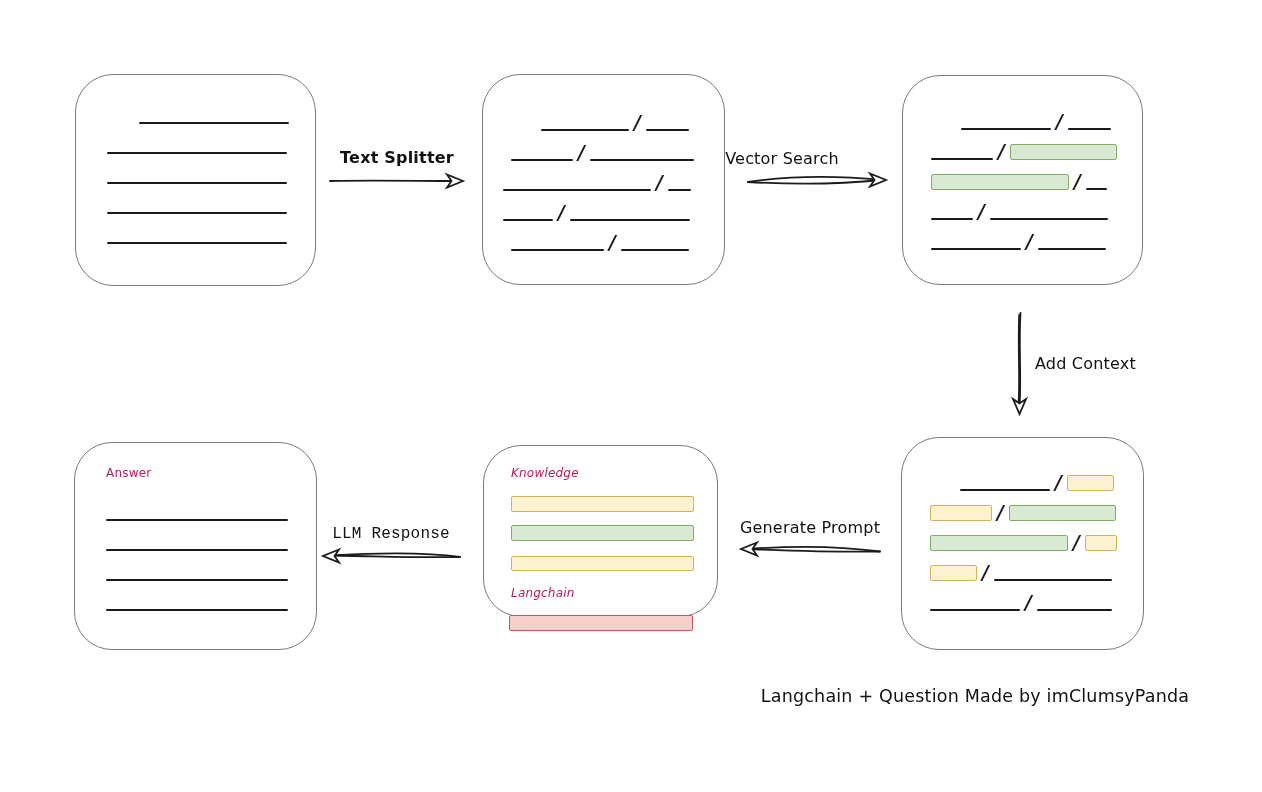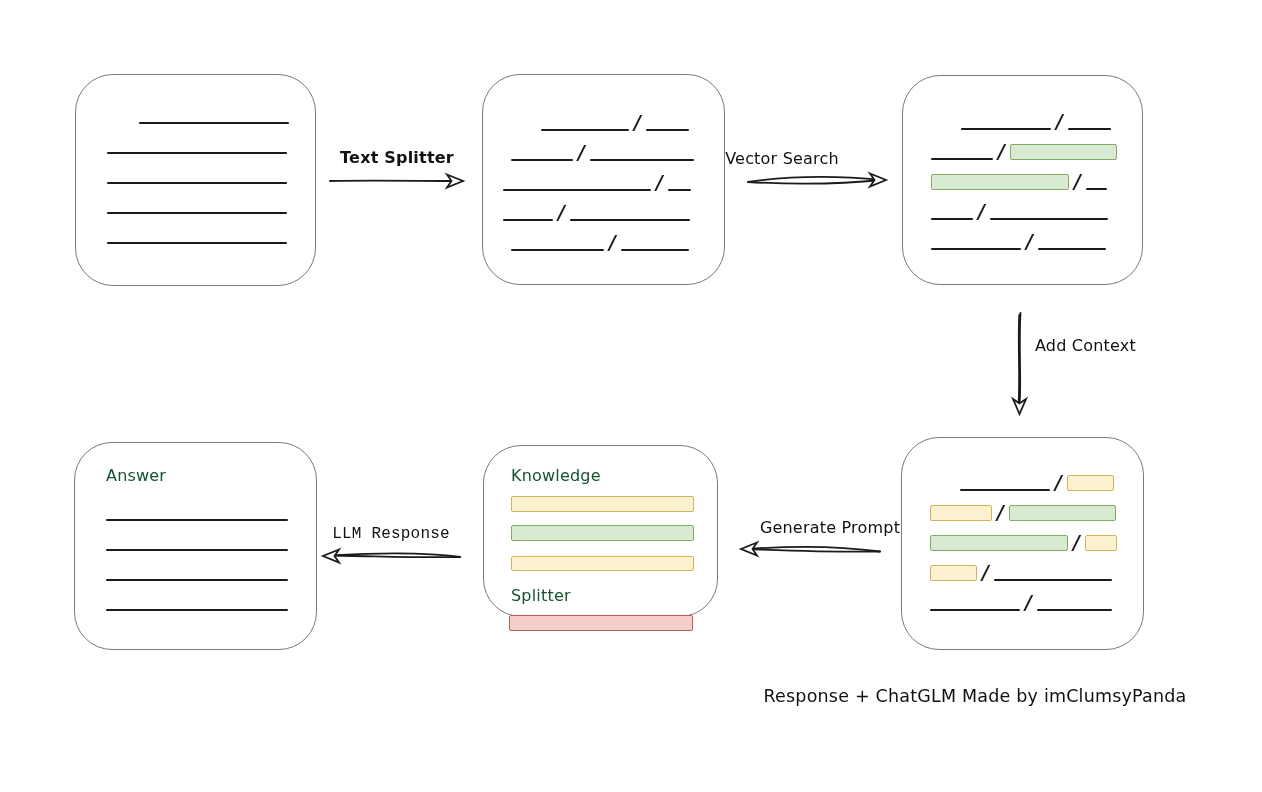--- a/index.html
+++ b/index.html
@@ -30,21 +30,21 @@
   .chip.yellow{background:var(--yellow-fill); border:1.5px solid var(--yellow-border);}
   .bar{position:absolute; height:16px; border-radius:2px; box-sizing:border-box;}
   .bar.yellow{background:var(--yellow-fill); border:1.5px solid var(--yellow-border);}
   .bar.green{background:var(--green-fill); border:1.5px solid var(--green-border);}
   .bar.red{background:var(--red-fill); border:1.5px solid var(--red-border);}
   .arrow-label{
     position:absolute; font-size:16px; white-space:nowrap; color:#111;
     letter-spacing:.2px;
   }
   .centered{transform:translateX(-50%);}
-  .node-title{position:absolute; font-size:16px; color:#14532d; letter-spacing:.2px;}
+  .node-title{position:absolute; font-size:12px; color:#be185d; letter-spacing:.2px;}
   #arrow-layer{position:absolute; left:0; top:0; pointer-events:none;}
   #caption{
     position:absolute; left:975px; top:686px; transform:translateX(-50%);
     font-size:17.5px; white-space:nowrap; color:#111; letter-spacing:.2px;
   }
 </style>
 </head>
 <body>
 
 <div id="stage">
@@ -71,22 +71,22 @@
     </g>
     <g>
       <path d="M460 557 C422 551.5 372 553 329 555.5"></path>
       <path d="M329 555.5 C372 556 422 558 460 557"></path>
       <path d="M339 549.5 L323 556 L339 562.5 L334.5 556 Z" fill="#ffffff"></path>
     </g>
   </svg>
 
   <div class="arrow-label centered" style="left:397px; top:148px;font-weight:bold;">Text Splitter</div>
   <div class="arrow-label centered" style="left:782px; top:149px;">Vector Search</div>
-  <div class="arrow-label" style="left:1035px; top:336px;">Add Context</div>
-  <div class="arrow-label centered" style="left:810px; top:518px;margin-left:20px;">Generate Prompt</div>
+  <div class="arrow-label" style="left:1035px; top:354px;">Add Context</div>
+  <div class="arrow-label centered" style="left:810px; top:518px;">Generate Prompt</div>
   <div class="arrow-label centered" style="left:391px; top:525px;font-family:Liberation Mono, monospace;">LLM Response</div>
 
   <div class="node" style="left:75px; top:74px; width:241px; height:212px; padding-top:19px;">
     <div class="row">
         <span class="hline" style="margin-left:63px; width:150px;"></span>
       </div>
     <div class="row">
         <span class="hline" style="margin-left:31px; width:180px;"></span>
       </div>
     <div class="row">
@@ -177,40 +177,40 @@
       <span class="slash">/</span>
       <span class="hline" style="width:118px;"></span>
     </div>
     <div class="row">
       <span class="hline" style="margin-left:28px; width:90px;"></span>
       <span class="slash">/</span>
       <span class="hline" style="width:75px;"></span>
     </div>
   </div>
 
-  <div class="node" style="left:483px; top:445px; width:235px; height:172px;">
+  <div class="node" style="left:483px; top:445px; width:235px; height:172px;font-style:italic;">
     <div class="node-title" style="left:27px; top:20px;">Knowledge</div>
     <div class="bar yellow" style="left:27px; top:50px;  width:183px;"></div>
     <div class="bar green" style="left:27px; top:79px;  width:183px;"></div>
     <div class="bar yellow" style="left:27px; top:110px; width:183px; height:15px;"></div>
-    <div class="node-title" style="left:27px; top:140px;">Splitter</div>
+    <div class="node-title" style="left:27px; top:140px;">Langchain</div>
     <div class="bar red" style="left:25px; top:169px; width:184px;"></div>
   </div>
 
   <div class="node" style="left:74px; top:442px; width:243px; height:208px; padding-top:48px;">
     <div class="node-title" style="left:31px; top:23px;">Answer</div>
     <div class="row">
         <span class="hline" style="margin-left:31px; width:182px;"></span>
       </div>
     <div class="row">
         <span class="hline" style="margin-left:31px; width:182px;"></span>
       </div>
     <div class="row">
         <span class="hline" style="margin-left:31px; width:182px;"></span>
       </div>
     <div class="row">
         <span class="hline" style="margin-left:31px; width:182px;"></span>
       </div>
   </div>
 
-  <div id="caption">Response + ChatGLM Made by imClumsyPanda</div>
+  <div id="caption">Langchain + Question Made by imClumsyPanda</div>
 
 </div>
 
 </body></html>

